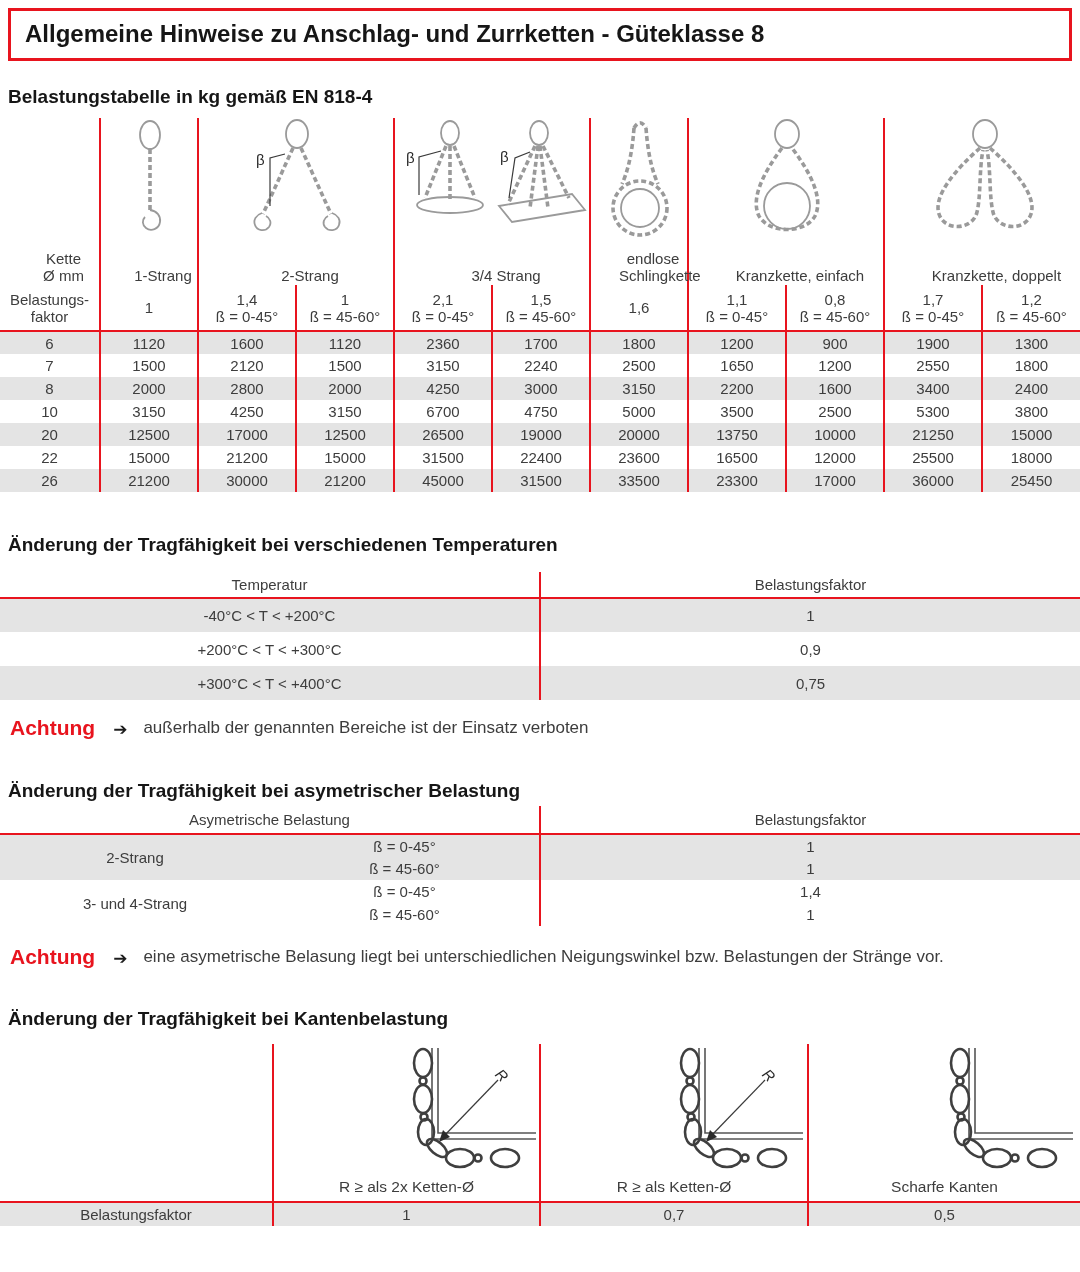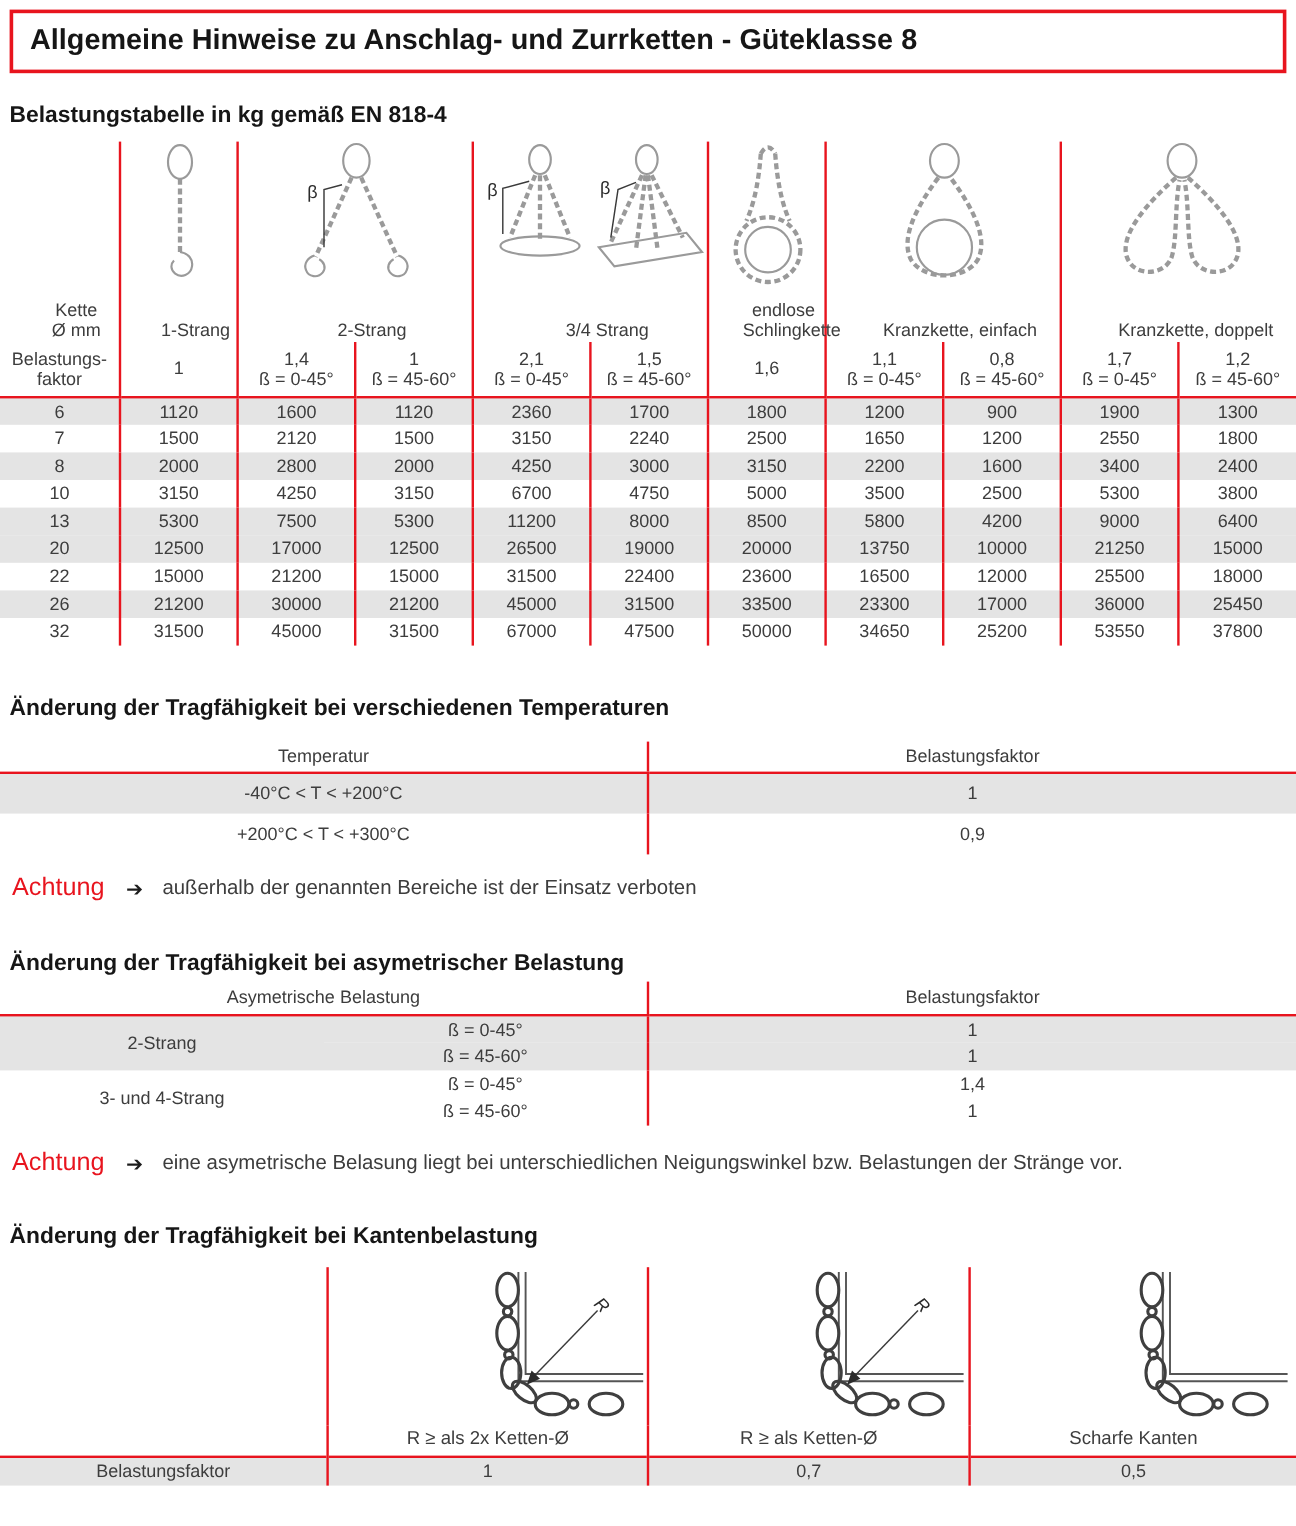--- a/index.html
+++ b/index.html
@@ -39,21 +39,21 @@
   .half-table td:last-child { border-left:2px solid var(--red); }
 
   
   .asym-table { margin-top:4px; }
   .asym-table thead td { height:28px; border-bottom:2px solid var(--red); }
   .asym-table tbody td { height:23px; }
   .asym-table td.bl { border-left:2px solid var(--red); }
 
   
   .warning { display:flex; align-items:center; margin-left:10px; }
-  .warning .w-label { color:var(--red); font-size:21px; font-weight:normal; }
+  .warning .w-label { color:var(--red); font-size:21px; font-weight:bold; }
   .warning .w-arrow { font-size:17px; color:#1c1c1c; margin:2px 16px 0 18px; }
   .warning .w-text { font-size:17px; color:var(--ink); }
 
   
   .edge-table { margin-top:14px; }
   .edge-table td + td { border-left:2px solid var(--red); }
   .edge-table .e-img-row td { height:130px; vertical-align:top; padding-top:2px; }
   .edge-table .e-cap-row td { height:26px; vertical-align:bottom; padding-bottom:5px; font-size:15.5px; }
   .edge-table .e-factor-row td { height:24px; border-top:2px solid var(--red); background:var(--gray); }
   .edge-table svg { display:block; margin:0 auto; }
@@ -279,33 +279,20 @@
         <td>3150</td>
         <td>6700</td>
         <td>4750</td>
         <td>5000</td>
         <td>3500</td>
         <td>2500</td>
         <td>5300</td>
         <td>3800</td>
       </tr>
       <tr class="stripe">
-        <td>13</td>
-        <td>5300</td>
-        <td>7500</td>
-        <td>5300</td>
-        <td>11200</td>
-        <td>8000</td>
-        <td>8500</td>
-        <td>5800</td>
-        <td>4200</td>
-        <td>9000</td>
-        <td>6400</td>
-      </tr>
-      <tr class="stripe">
         <td>20</td>
         <td>12500</td>
         <td>17000</td>
         <td>12500</td>
         <td>26500</td>
         <td>19000</td>
         <td>20000</td>
         <td>13750</td>
         <td>10000</td>
         <td>21250</td>
@@ -330,33 +317,20 @@
         <td>30000</td>
         <td>21200</td>
         <td>45000</td>
         <td>31500</td>
         <td>33500</td>
         <td>23300</td>
         <td>17000</td>
         <td>36000</td>
         <td>25450</td>
       </tr>
-      <tr>
-        <td>32</td>
-        <td>31500</td>
-        <td>45000</td>
-        <td>31500</td>
-        <td>67000</td>
-        <td>47500</td>
-        <td>50000</td>
-        <td>34650</td>
-        <td>25200</td>
-        <td>53550</td>
-        <td>37800</td>
-      </tr>
     </tbody>
 </table>
 
 <div style="margin-top:42px" class="section-heading">Änderung der Tragfähigkeit bei verschiedenen Temperaturen</div>
 <table class="half-table">
   <colgroup>
       <col style="width:540px">
       <col style="width:540px">
     </colgroup>
   <thead>
@@ -366,20 +340,24 @@
     </tr>
   </thead>
   <tbody>
       <tr class="stripe">
         <td>-40°C &lt; T &lt; +200°C</td>
         <td>1</td>
       </tr>
       <tr>
         <td>+200°C &lt; T &lt; +300°C</td>
         <td>0,9</td>
+      </tr>
+      <tr class="stripe">
+        <td>+300°C &lt; T &lt; +400°C</td>
+        <td>0,75</td>
       </tr>
     </tbody>
 </table>
 <div class="warning" style="margin-top:16px">
   <span class="w-label">Achtung</span>
   <span class="w-arrow">➔</span>
   <span class="w-text">außerhalb der genannten Bereiche ist der Einsatz verboten</span>
 </div>
 
 <div style="margin-top:40px" class="section-heading">Änderung der Tragfähigkeit bei asymetrischer Belastung</div>

